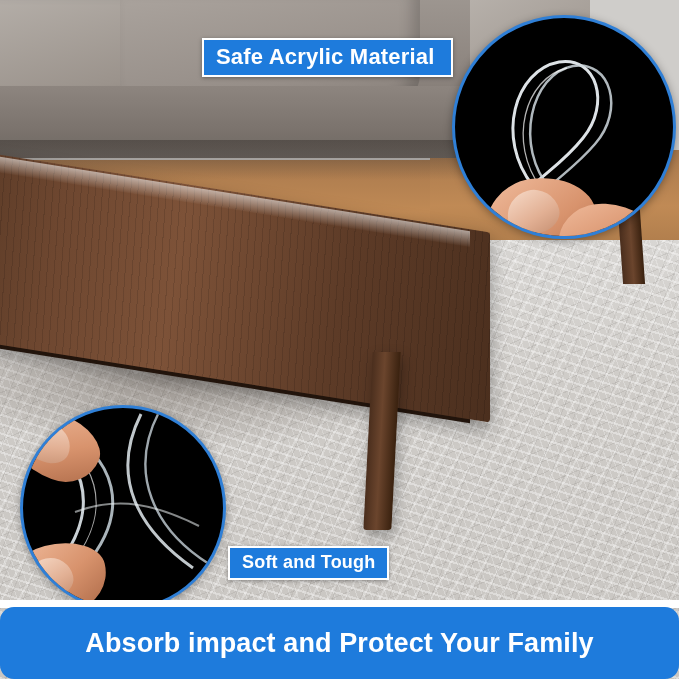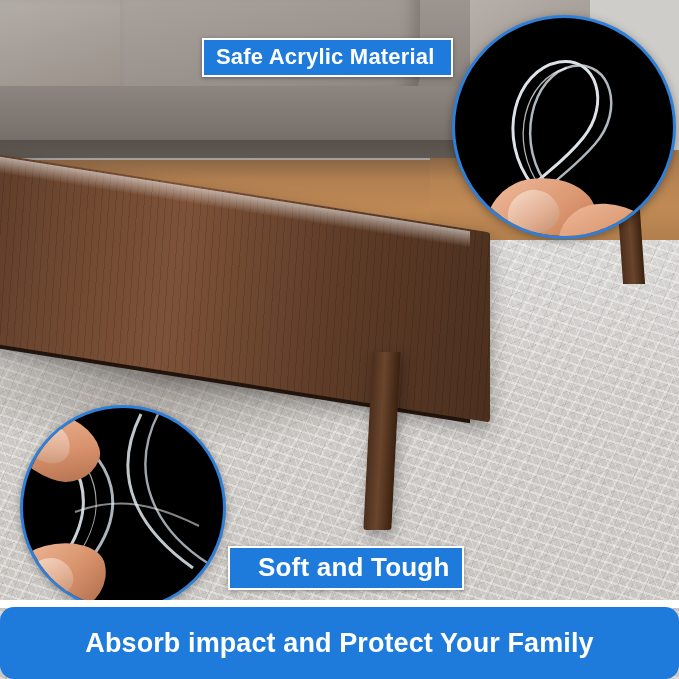--- a/index.html
+++ b/index.html
@@ -247,22 +247,22 @@
   #label-top {
     left: 166px;
     top: 38px;
     font-size: 22px;
     padding: 4px 16px 5px 12px;
     margin-left: 36px;
   }
   #label-bottom {
     left: 228px;
     top: 546px;
-    font-size: 26px;
-    padding: 4px 12px 5px 28px;
+    font-size: 18px;
+    padding: 4px 12px 5px 12px;
   }
 
   
   #banner {
     position: absolute;
     left: 0;
     top: 607px;
     width: 679px;
     height: 72px;
     background: #1e7bdc;

